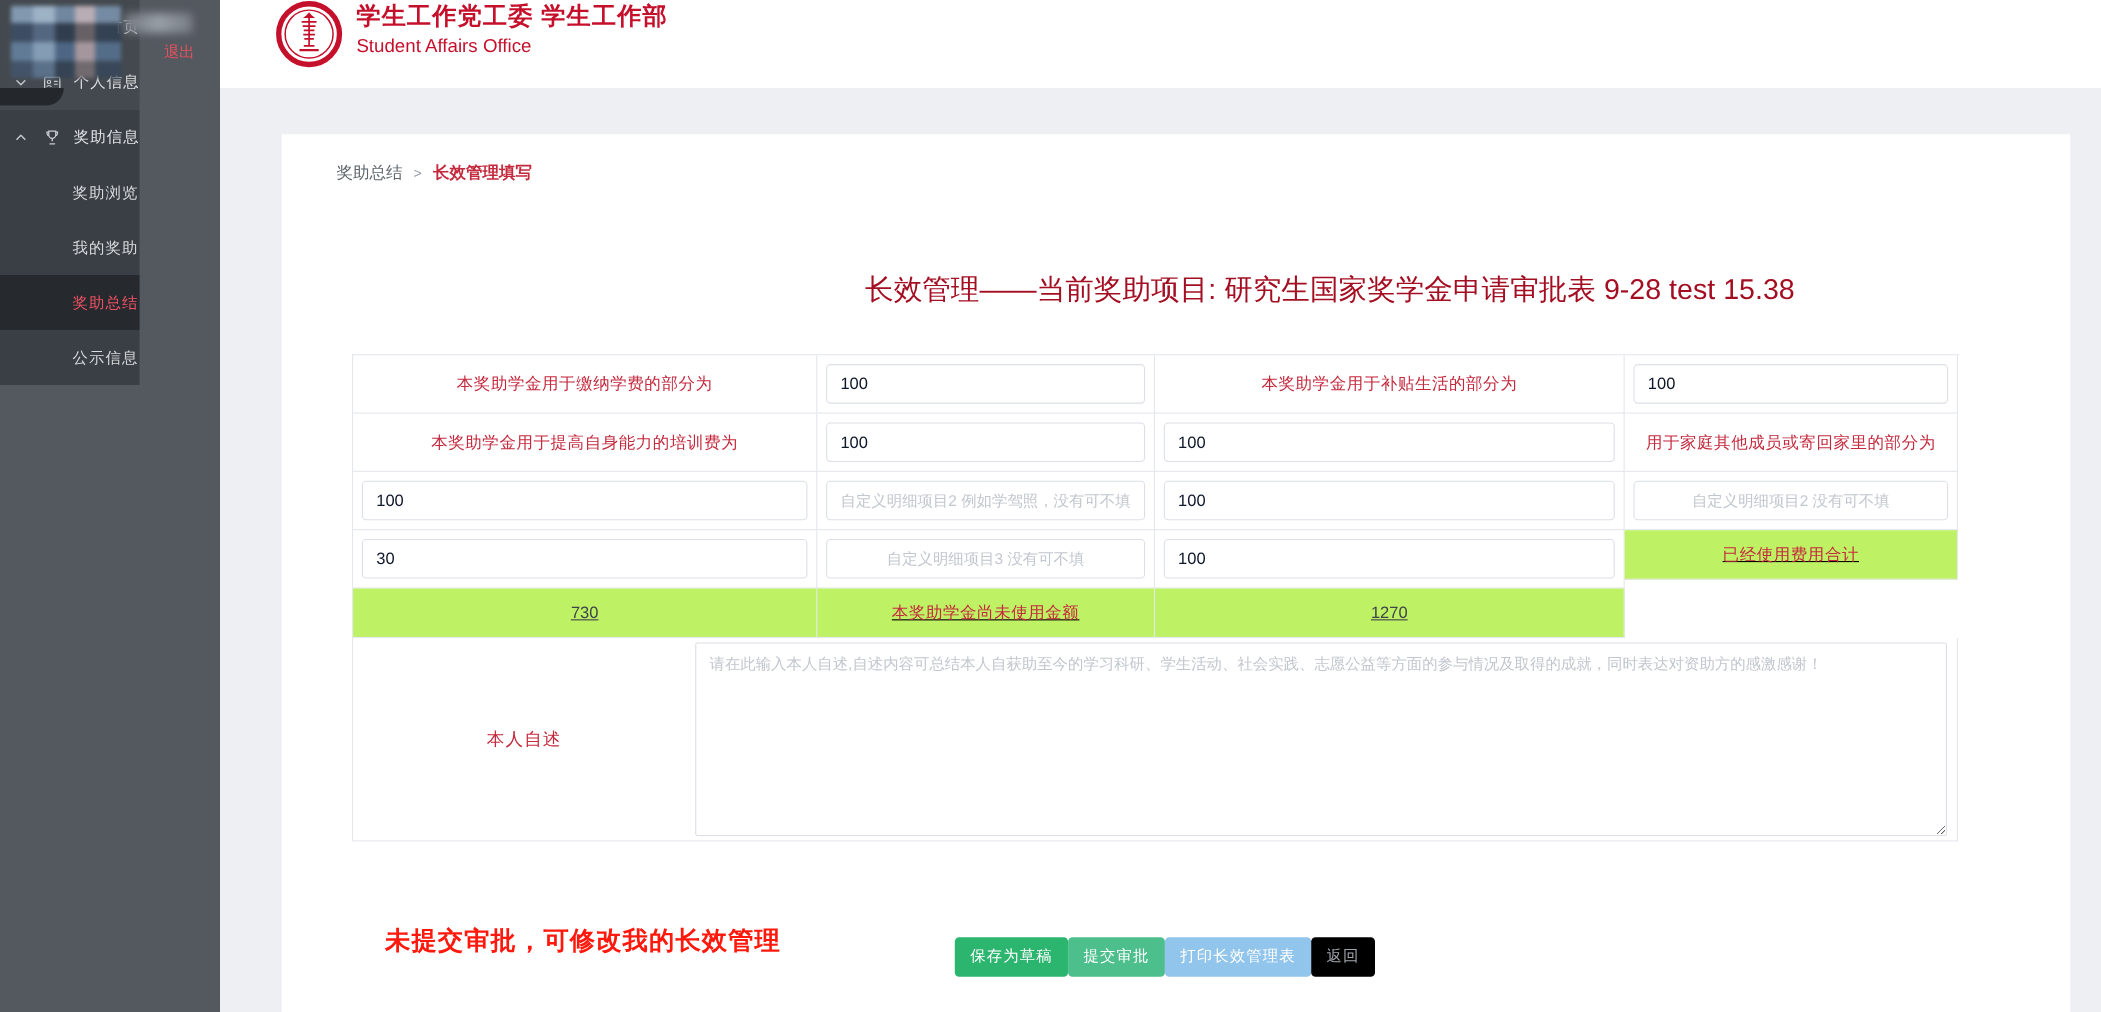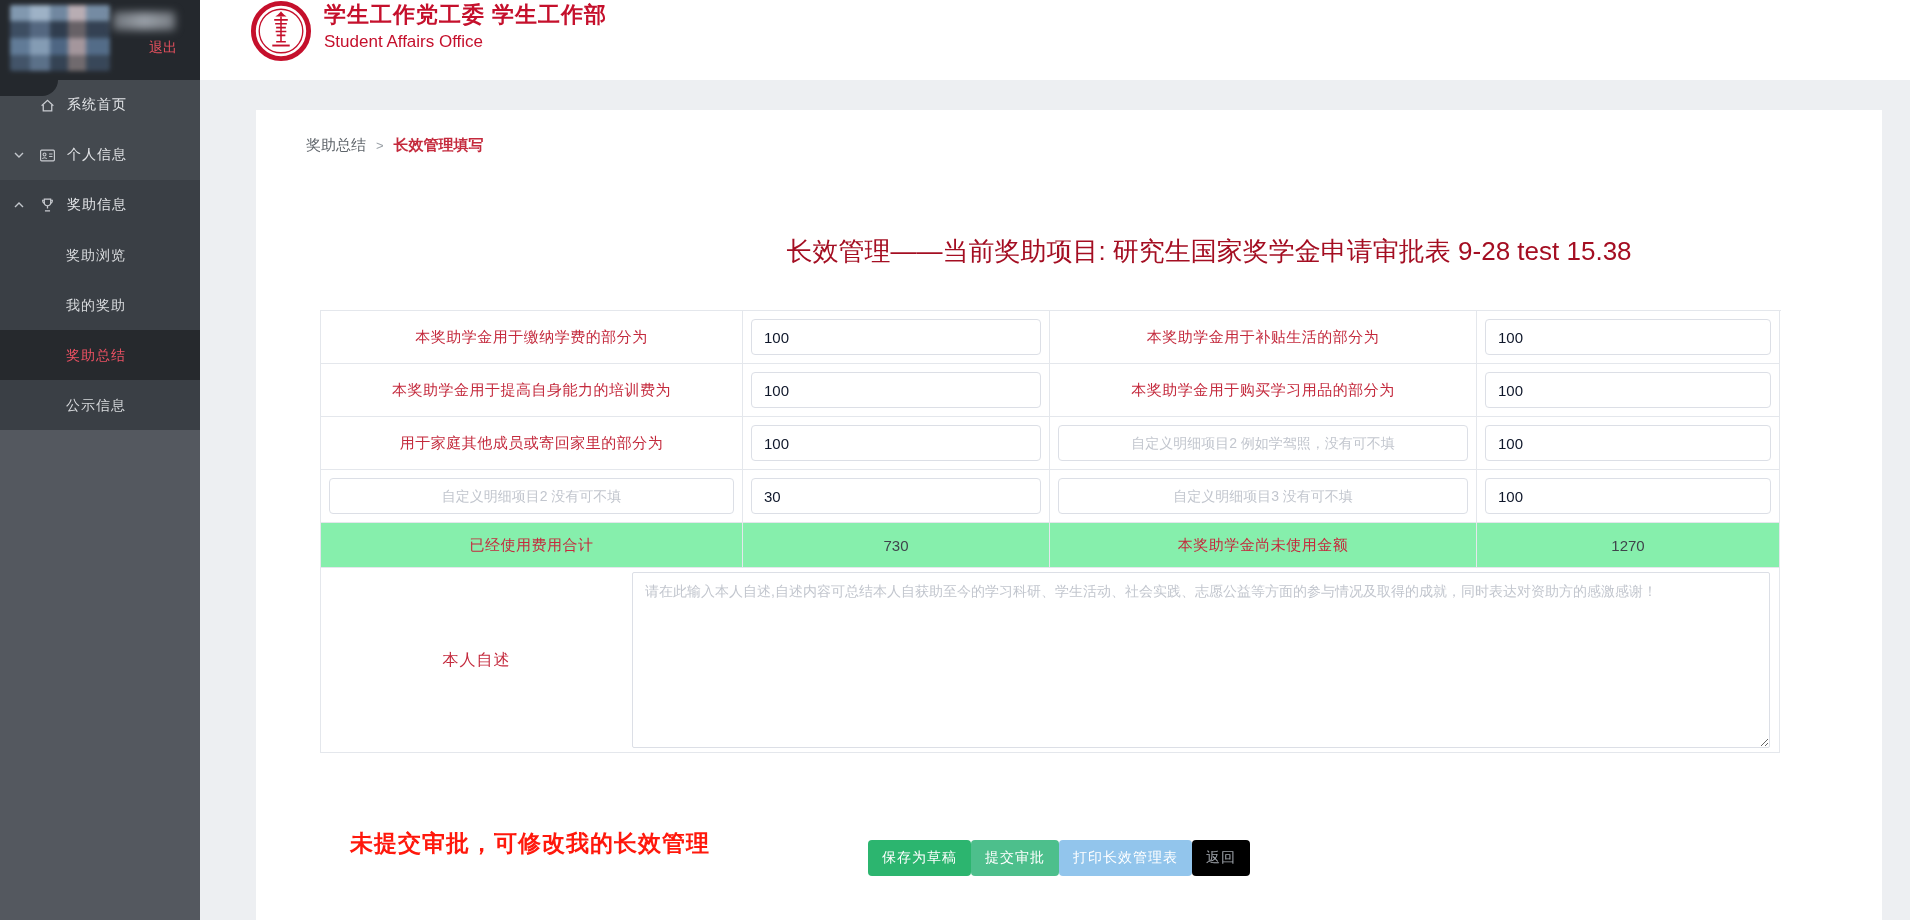--- a/index.html
+++ b/index.html
@@ -6,21 +6,21 @@
   html,body { width:1910px; height:920px; overflow:hidden; }
   body {
     position:relative;
     font-family:"Liberation Sans","DejaVu Sans",sans-serif;
     background:#edeff2;
     font-size:14px;
   }
 
   
   .sidebar { position:absolute; left:0; top:0; width:200px; height:920px;
-             display:flex; flex-direction:column; background:#54585f; z-index:5; }
+             display:flex; flex-direction:row; background:#54585f; z-index:5; }
   .user-block { position:relative; height:80px; background:#24282d; flex:0 0 auto; }
   .user-block::after { content:""; position:absolute; left:0; top:80px; width:58px; height:16px;
                        background:#24282d; border-bottom-right-radius:16px; }
   .avatar { position:absolute; left:10px; top:5px; width:100px; height:66px; border-radius:2px;
     background:
       repeating-linear-gradient(90deg, rgba(90,107,125,.85) 0 20px, rgba(133,150,170,.85) 20px 40px,
         rgba(67,80,95,.85) 40px 58px, rgba(178,140,126,.85) 58px 76px, rgba(74,87,102,.85) 76px 100px),
       repeating-linear-gradient(0deg, #55626f 0 16px, #7c8c9e 16px 33px, #4e5a68 33px 50px, #97a5b5 50px 66px);
     background-blend-mode:overlay;
     filter:blur(2px) saturate(.85);
@@ -48,39 +48,39 @@
 
   
   .topbar { position:absolute; left:200px; top:0; width:1710px; height:80px; background:#ffffff;
             display:flex; align-items:flex-start; }
   .logo { width:62px; height:62px; margin-left:50px; flex:0 0 auto; }
   .brand { margin-left:12px; }
   .brand-cn { color:var(--brand-red,#c5102c); font-size:22px; font-weight:bold; letter-spacing:1px; }
   .brand-en { color:var(--brand-red,#c5102c); font-size:17px; margin-top:2px; }
 
   
-  .page { position:absolute; left:200px; top:80px; width:1710px; height:648px; background:#edeff2; }
+  .page { position:absolute; left:200px; top:92px; width:1710px; height:648px; background:#edeff2; }
   .card { position:absolute; left:56px; top:30px; width:1626px; height:830px; background:#ffffff; }
 
   .breadcrumb { position:absolute; left:50px; top:26px; font-size:15px; color:#5f656b; }
   .breadcrumb .sep { margin:0 10px; color:#9aa0a6; font-size:13px; }
   .breadcrumb .current { color:var(--label-red,#b41732); font-weight:bold; }
 
   .form-title { position:absolute; left:0; top:124px; width:100%; text-align:center;
                 text-indent:280px; font-size:26px; font-weight:400;
                 color:var(--title-red,#a40e22); }
 
   
   .form-table { position:absolute; left:64px; top:200px; width:1461px;
                 display:grid; grid-template-columns:422px 307px 427px 303px;
                 border-top:1px solid #e4e7ec; border-left:1px solid #e4e7ec; background:#fff; }
   .cell { border-right:1px solid #e4e7ec; border-bottom:1px solid #e4e7ec;
           display:flex; align-items:center; }
   .r-std { height:53px; }
-  .r-tot { height:45px; background:#86efac; }
+  .r-tot { height:45px; background:#bef264;text-decoration:underline; }
   .lab { justify-content:center; }
   .lab span { color:var(--label-red,#c42a3d); font-size:15px; letter-spacing:.5px; }
   .tot { justify-content:center; color:#3f444b; font-size:15px; }
   .inp { padding:0 8px; }
   .val-input { width:100%; height:36px; border:1px solid #dcdfe6; border-radius:4px;
                padding:0 12px; font-size:15px; color:#0f172a; outline:none;
                font-family:inherit; background:#fff; }
   .ph-input { width:100%; height:36px; border:1px solid #dcdfe6; border-radius:4px;
               text-align:center; font-size:14px; color:#5a5e66; outline:none;
               font-family:inherit; background:#fff; }
@@ -208,23 +208,20 @@
       <div class="cell inp r-std">
           <input class="val-input" value="100" style="">
         </div>
 
       <div class="cell lab r-std">
           <span>本奖助学金用于提高自身能力的培训费为</span>
         </div>
       <div class="cell inp r-std">
           <input class="val-input" value="100" style="">
         </div>
-      <div class="cell lab r-std">
-          <span>本奖助学金用于购买学习用品的部分为</span>
-        </div>
       <div class="cell inp r-std">
           <input class="val-input" value="100" style="">
         </div>
 
       <div class="cell lab r-std">
           <span>用于家庭其他成员或寄回家里的部分为</span>
         </div>
       <div class="cell inp r-std">
           <input class="val-input" value="100" style="">
         </div>

